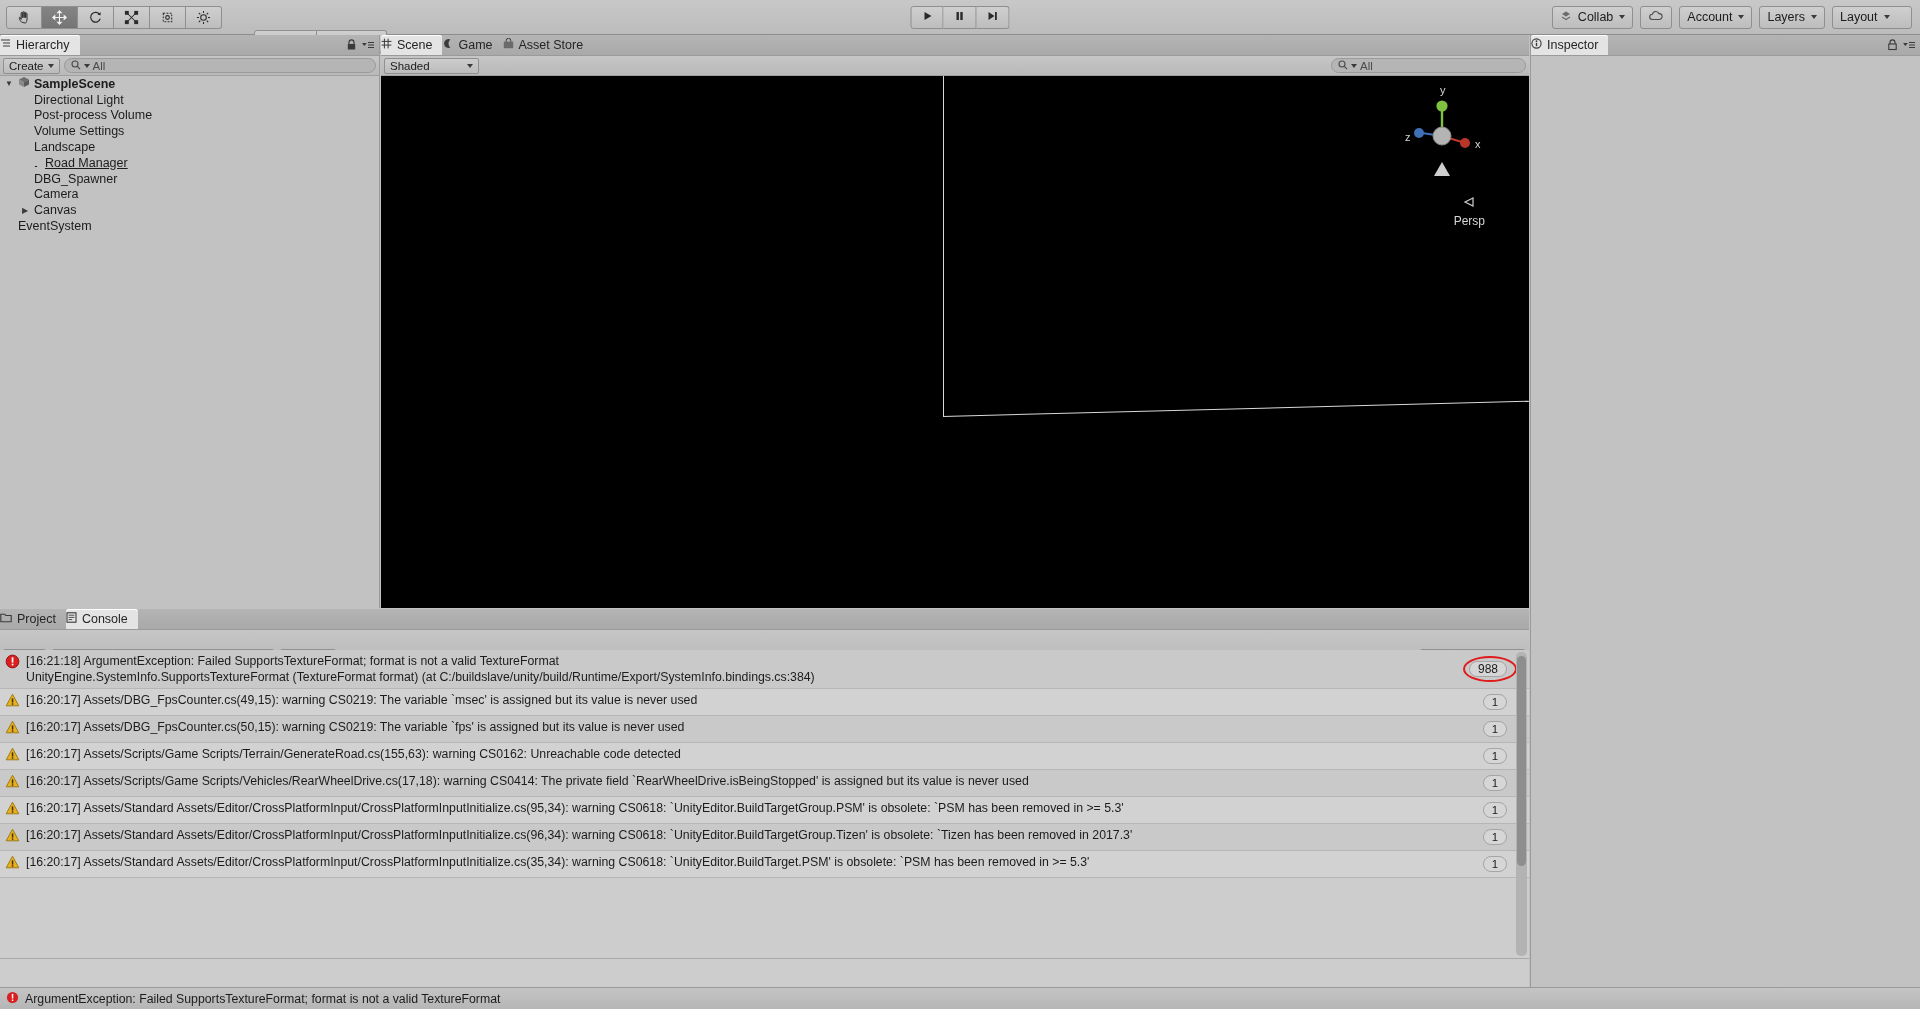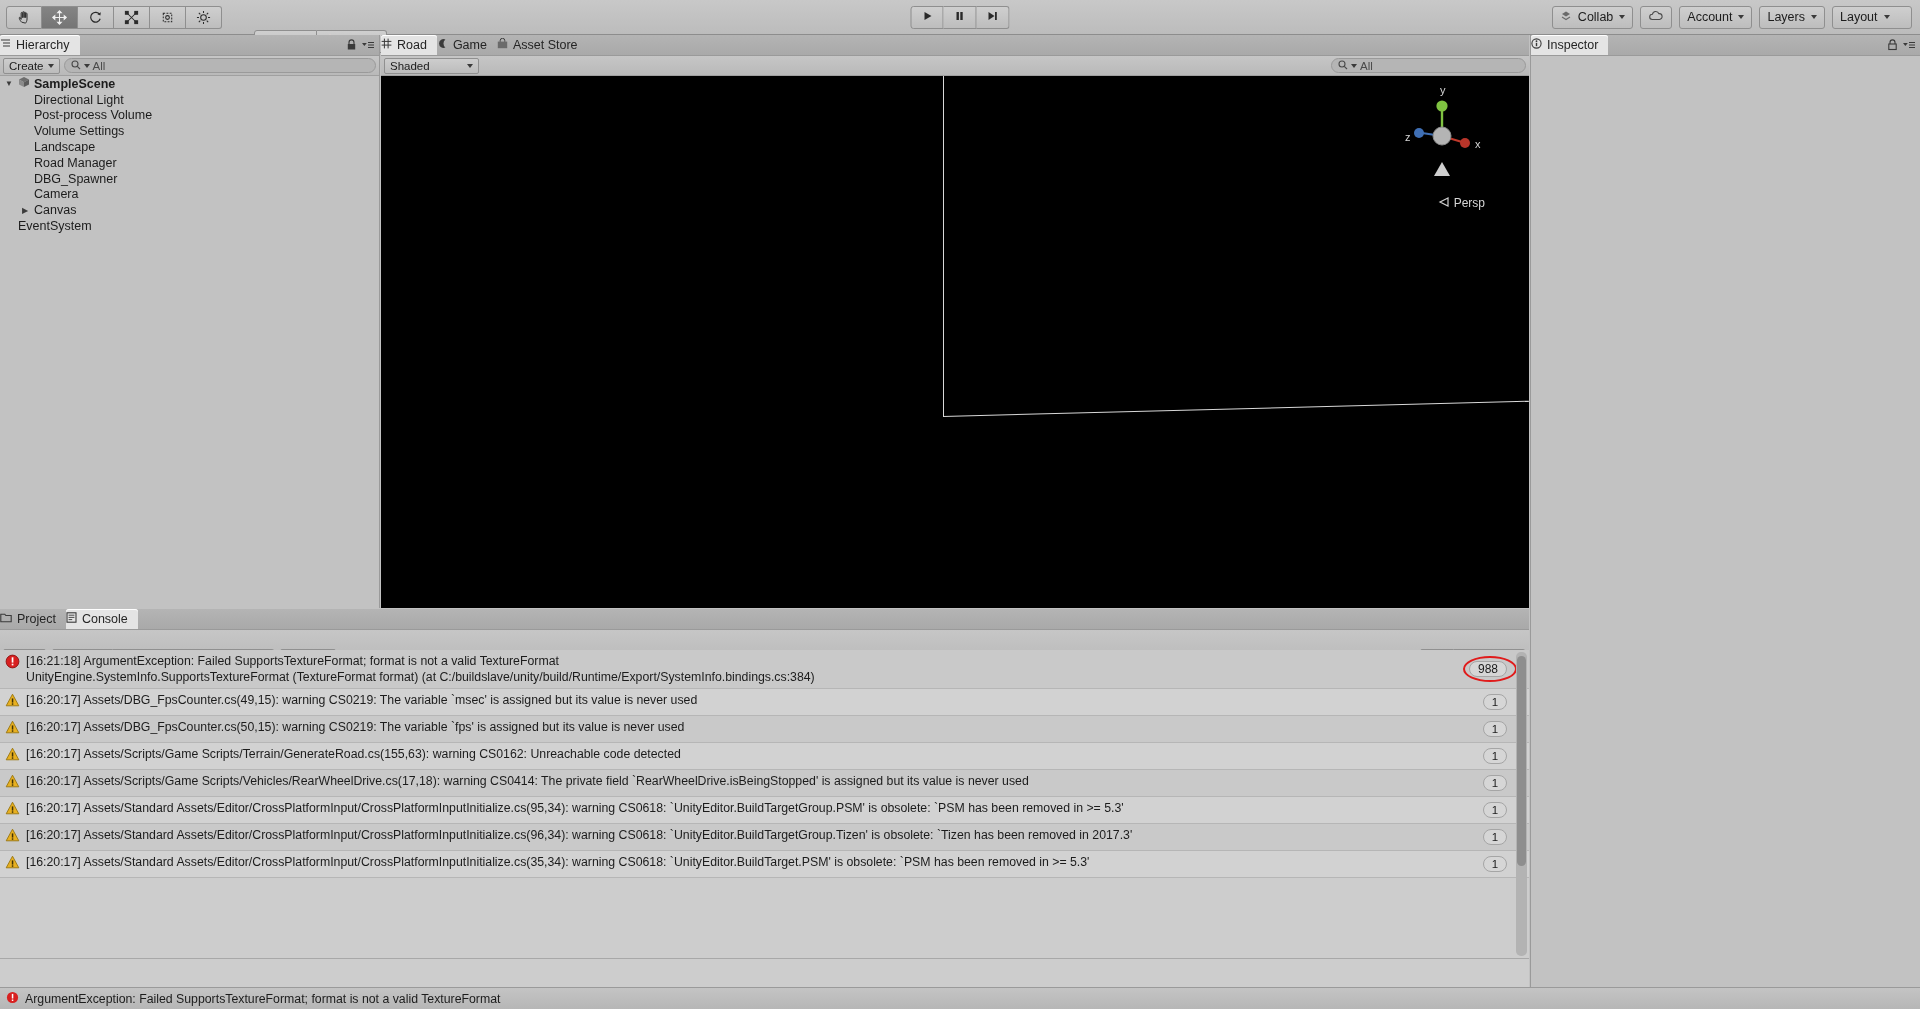--- a/index.html
+++ b/index.html
@@ -124,21 +124,21 @@
   .gizmo-search {
     width:195px; height:15px; background:#b5b5b5; border:1px solid #9a9a9a; border-radius:8px;
     display:flex; align-items:center; gap:3px; padding:0 6px; font-size:11.5px; color:#4a4a4a;
   }
   .s-view { position:absolute; left:0; right:0; top:41px; bottom:0; background:#000; overflow:hidden; }
   .scene-line { position:absolute; background:#d8d8d8; }
 
   
   .gizmo { position:absolute; right:44px; top:10px; width:86px; height:110px; }
   .gz-label { position:absolute; font-size:11px; color:#d6d6d6; }
-  .persp-row { position:absolute; right:44px; top:120px; display:flex; align-items:center; gap:4px; color:#d6d6d6; font-size:12px; }
+  .persp-row { position:absolute; right:44px; top:120px; display:flex; align-items:center; gap:4px; color:#d6d6d6; font-size:12px;flex-direction:column; }
 
   
   #inspector { left:1530px; top:35px; width:390px; height:952px; border-left:1px solid #9a9a9a; }
   .insp-body { position:absolute; left:0; right:0; top:21px; bottom:0; background:#c2c2c2; }
 
   
   #console { left:0; top:609px; width:1529px; height:378px; }
   .c-toolbar {
     height:36px; background:linear-gradient(#c6c6c6,#b9b9b9);
     border-bottom:1px solid #a0a0a0; display:flex; align-items:flex-end; padding:0 3px;
@@ -393,21 +393,21 @@
           <span>Post-process Volume</span>
         </div>
         <div class="h-row" style="padding-left: 20px;">
           <span class="h-arrow">&nbsp;</span>
           <span>Volume Settings</span>
         </div>
         <div class="h-row" style="padding-left: 20px;">
           <span class="h-arrow">&nbsp;</span>
           <span>Landscape</span>
         </div>
-        <div class="h-row" style="padding-left: 20px;">
+        <div class="h-row" style="padding-left: 31px; text-decoration: underline;">
           <span class="h-arrow">&nbsp;</span>
           <span>Road Manager</span>
         </div>
         <div class="h-row" style="padding-left: 20px;">
           <span class="h-arrow">&nbsp;</span>
           <span>DBG_Spawner</span>
         </div>
         <div class="h-row" style="padding-left: 20px;">
           <span class="h-arrow">&nbsp;</span>
           <span>Camera</span>
@@ -424,21 +424,21 @@
   </div>
 
   <div class="panel" id="scene">
     <div class="panel-tabbar" id="scene-tabbar">
         <div class="ptab active">
           <span class="ico"><svg width="11" height="11" viewBox="0 0 11 11">
               <g stroke="#3a3a3a" stroke-width="1">
                 <path d="M3.4 0.6v9.8M7.1 0.6v9.8M0.6 3.4h9.8M0.6 7.1h9.8"></path>
               </g>
             </svg></span>
-          <span>Road</span>
+          <span>Scene</span>
         </div>
         <div class="ptab">
           <span class="ico"><svg width="11" height="11" viewBox="0 0 11 11">
               <path d="M8.4 1.4A4.5 4.5 0 1 0 8.4 9.6 5.3 5.3 0 0 1 8.4 1.4z" fill="#3a3a3a"></path>
             </svg></span>
           <span>Game</span>
         </div>
         <div class="ptab">
           <span class="ico"><svg width="11" height="11" viewBox="0 0 11 11">
               <rect x="0.8" y="3.6" width="9.4" height="6.6" fill="#6a6a6a"></rect>

